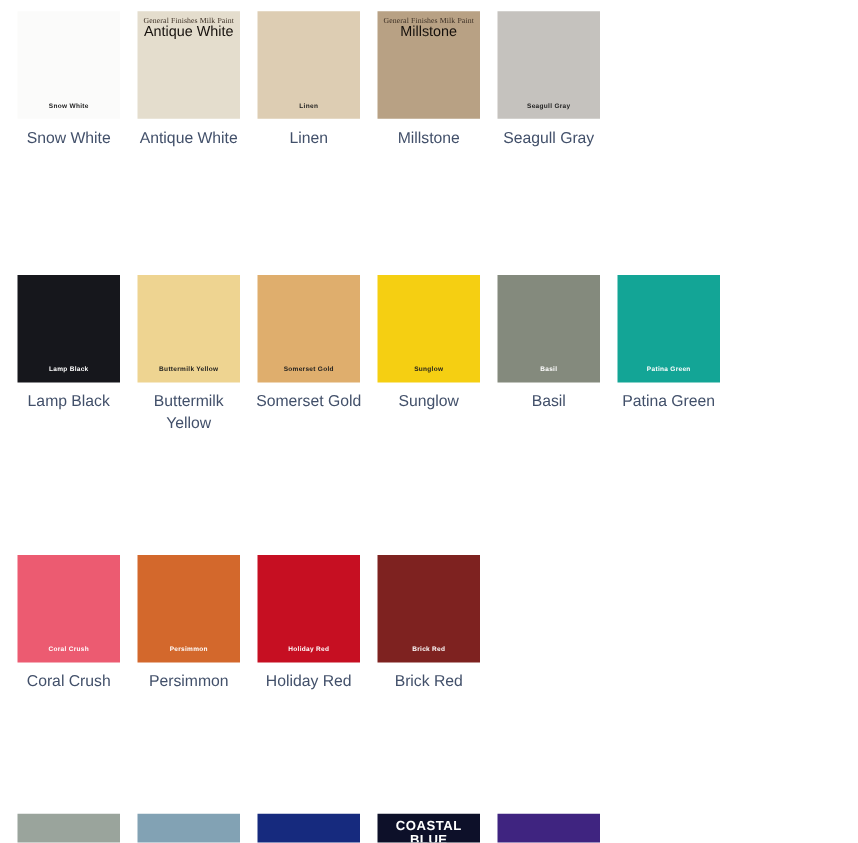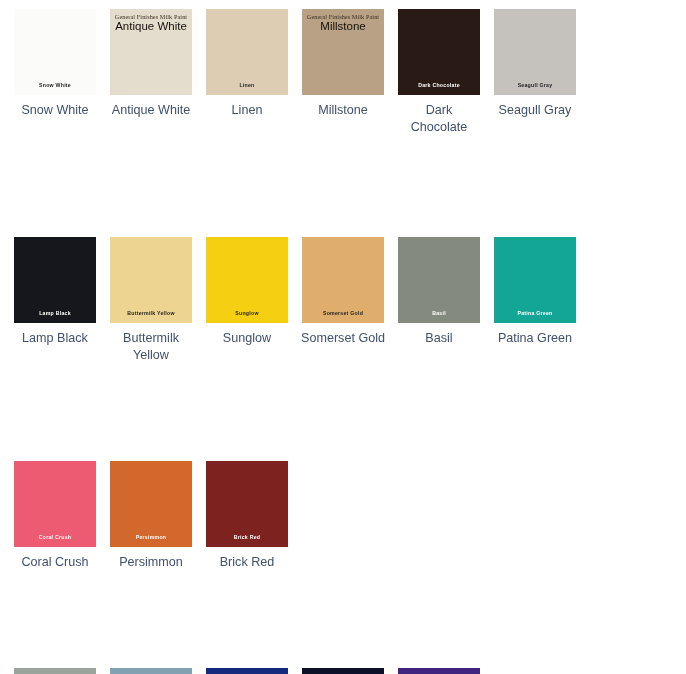--- a/index.html
+++ b/index.html
@@ -119,26 +119,20 @@
       <div class="swatch-caption" style="color: rgb(66, 80, 106);">Linen</div>
     </div>
     <div class="swatch-cell">
       <div class="chip" style="background: rgb(184, 161, 132);">
         <span class="chip-brand">General Finishes Milk Paint</span>
         <span class="chip-brandname">Millstone</span>
       </div>
       <div class="swatch-caption" style="color: rgb(66, 80, 106);">Millstone</div>
     </div>
     <div class="swatch-cell">
-      <div class="chip" style="background: rgb(42, 26, 22);">
-        <span class="chip-bottom-label" style="color: rgb(255, 255, 255);">Dark Chocolate</span>
-      </div>
-      <div class="swatch-caption" style="color: rgb(66, 80, 106);">Dark Chocolate</div>
-    </div>
-    <div class="swatch-cell">
       <div class="chip" style="background: rgb(197, 194, 190);">
         <span class="chip-bottom-label" style="color: rgb(29, 29, 29);">Seagull Gray</span>
       </div>
       <div class="swatch-caption" style="color: rgb(66, 80, 106);">Seagull Gray</div>
     </div>
   </div>
 
   <div class="swatch-row r2">
     <div class="swatch-cell">
       <div class="chip" style="background: rgb(22, 23, 28);">
@@ -146,32 +140,32 @@
       </div>
       <div class="swatch-caption" style="color: rgb(66, 80, 106);">Lamp Black</div>
     </div>
     <div class="swatch-cell">
       <div class="chip" style="background: rgb(238, 212, 145);">
         <span class="chip-bottom-label" style="color: rgb(29, 29, 29);">Buttermilk Yellow</span>
       </div>
       <div class="swatch-caption" style="color: rgb(66, 80, 106);">Buttermilk Yellow</div>
     </div>
     <div class="swatch-cell">
+      <div class="chip" style="background: rgb(223, 174, 109);">
+        <span class="chip-bottom-label" style="color: rgb(29, 29, 29);">Somerset Gold</span>
+      </div>
+      <div class="swatch-caption" style="color: rgb(66, 80, 106);">Somerset Gold</div>
+    </div>
+    <div class="swatch-cell">
       <div class="chip" style="background: rgb(245, 207, 18);">
         <span class="chip-bottom-label" style="color: rgb(29, 29, 29);">Sunglow</span>
       </div>
       <div class="swatch-caption" style="color: rgb(66, 80, 106);">Sunglow</div>
     </div>
     <div class="swatch-cell">
-      <div class="chip" style="background: rgb(223, 174, 109);">
-        <span class="chip-bottom-label" style="color: rgb(29, 29, 29);">Somerset Gold</span>
-      </div>
-      <div class="swatch-caption" style="color: rgb(66, 80, 106);">Somerset Gold</div>
-    </div>
-    <div class="swatch-cell">
       <div class="chip" style="background: rgb(132, 138, 125);">
         <span class="chip-bottom-label" style="color: rgb(255, 255, 255);">Basil</span>
       </div>
       <div class="swatch-caption" style="color: rgb(66, 80, 106);">Basil</div>
     </div>
     <div class="swatch-cell">
       <div class="chip" style="background: rgb(19, 165, 150);">
         <span class="chip-bottom-label" style="color: rgb(255, 255, 255);">Patina Green</span>
       </div>
       <div class="swatch-caption" style="color: rgb(66, 80, 106);">Patina Green</div>
@@ -183,20 +177,26 @@
       <div class="chip" style="background: rgb(236, 91, 113);">
         <span class="chip-bottom-label" style="color: rgb(255, 255, 255);">Coral Crush</span>
       </div>
       <div class="swatch-caption" style="color: rgb(66, 80, 106);">Coral Crush</div>
     </div>
     <div class="swatch-cell">
       <div class="chip" style="background: rgb(211, 104, 44);">
         <span class="chip-bottom-label" style="color: rgb(255, 255, 255);">Persimmon</span>
       </div>
       <div class="swatch-caption" style="color: rgb(66, 80, 106);">Persimmon</div>
+    </div>
+    <div class="swatch-cell">
+      <div class="chip" style="background: rgb(198, 15, 34);">
+        <span class="chip-bottom-label" style="color: rgb(255, 255, 255);">Holiday Red</span>
+      </div>
+      <div class="swatch-caption" style="color: rgb(66, 80, 106);">Holiday Red</div>
     </div>
     <div class="swatch-cell">
       <div class="chip" style="background: rgb(126, 34, 32);">
         <span class="chip-bottom-label" style="color: rgb(255, 255, 255);">Brick Red</span>
       </div>
       <div class="swatch-caption" style="color: rgb(66, 80, 106);">Brick Red</div>
     </div>
   </div>
 
   <div class="swatch-row r4">

